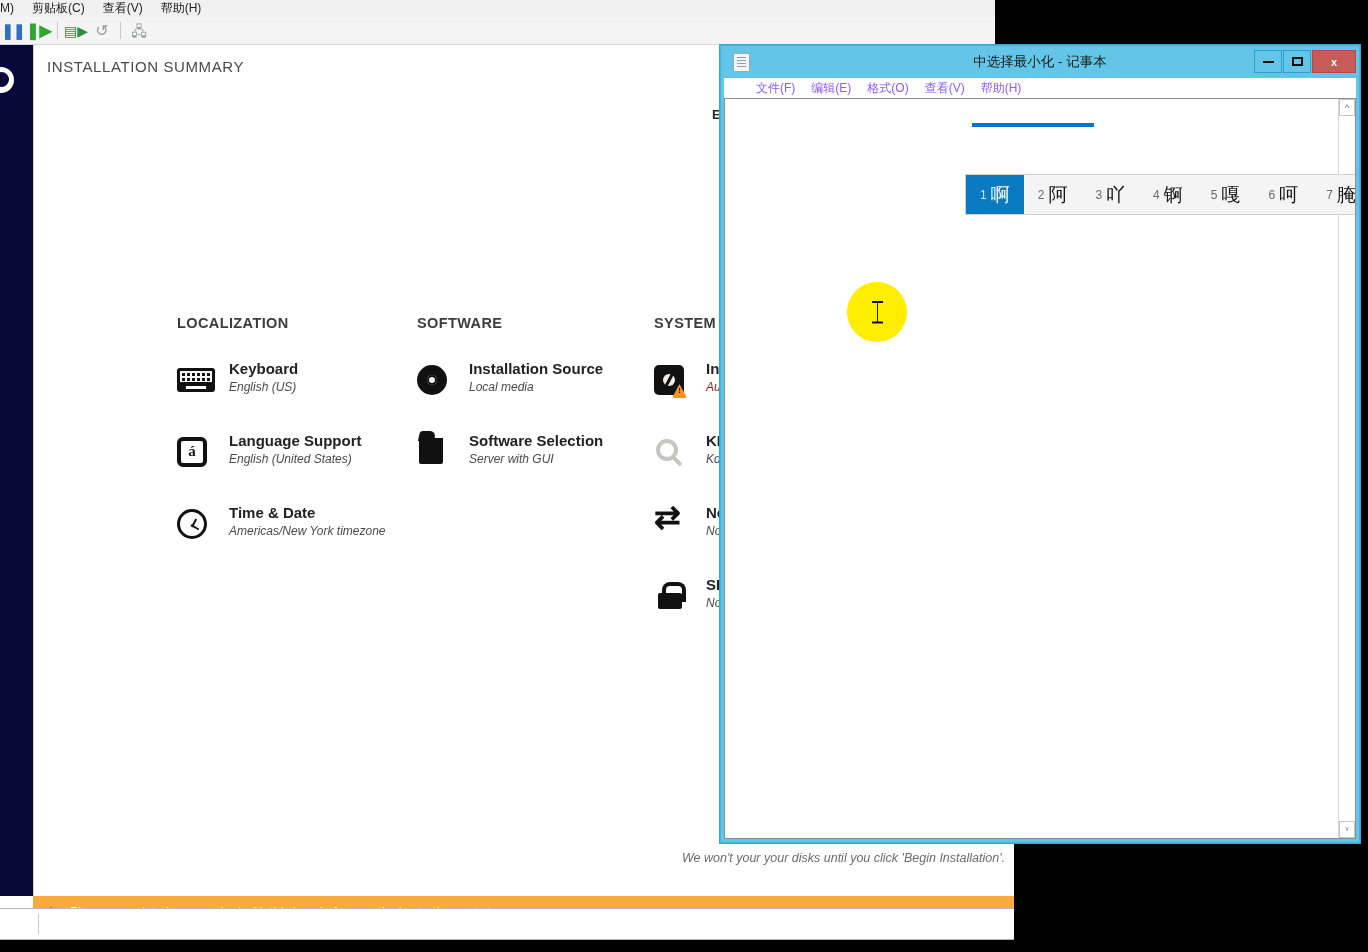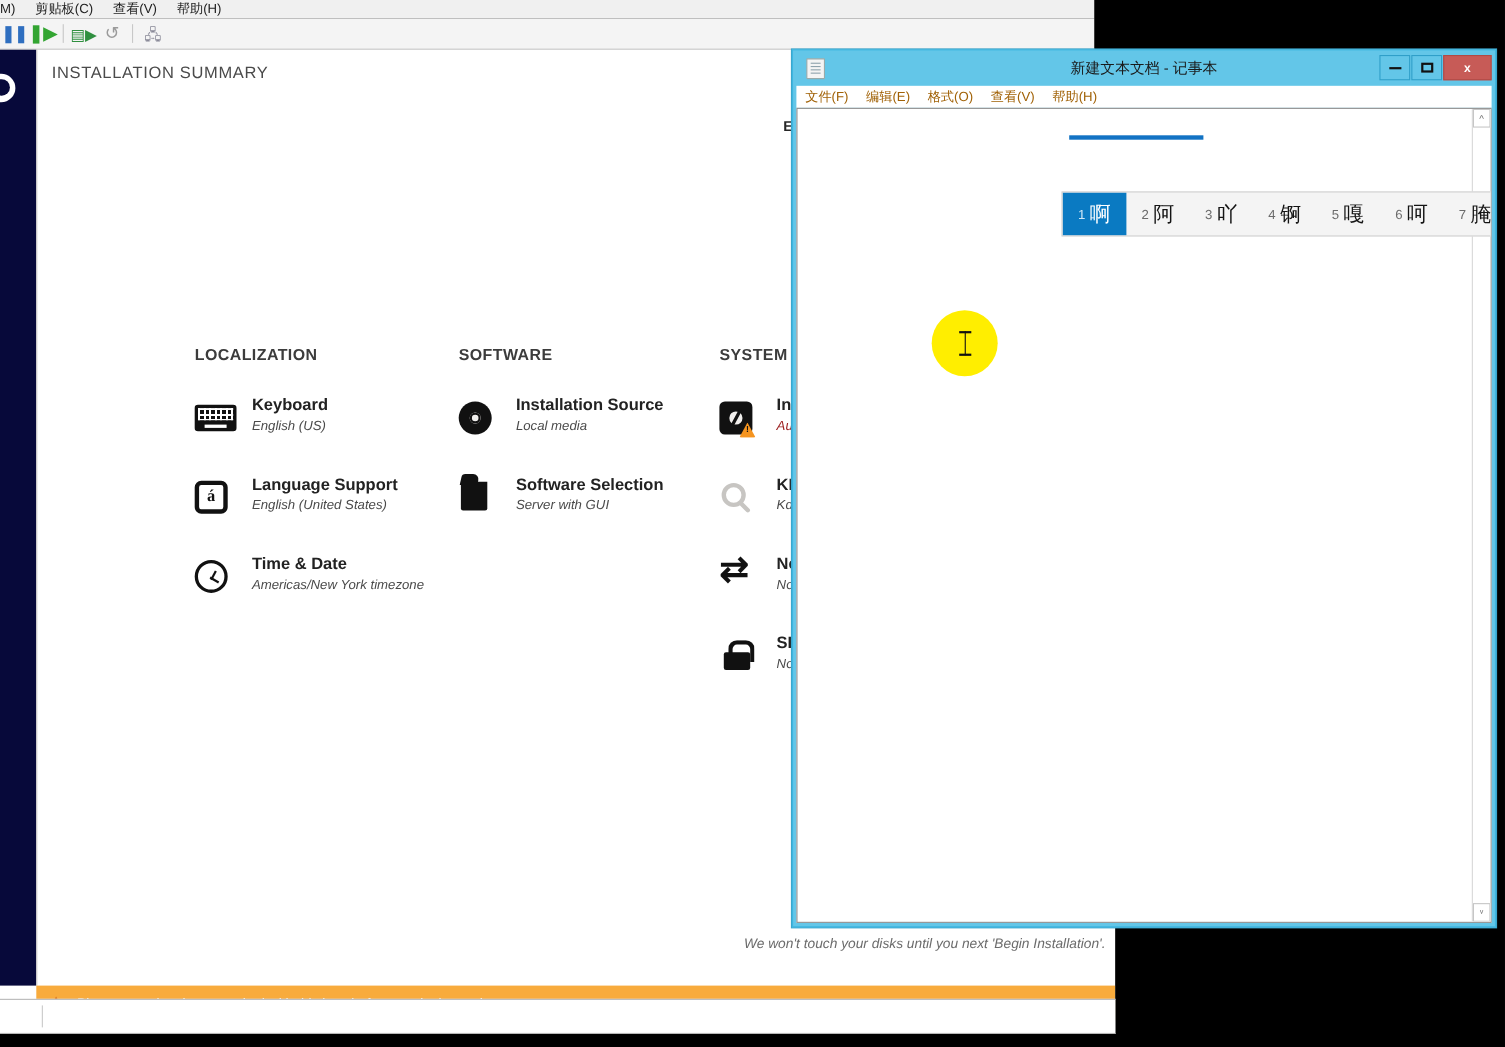--- a/index.html
+++ b/index.html
@@ -291,21 +291,21 @@
     background:#63c6e8; border:1px solid #2f9fc9;
     font-size:11px; color:#111; margin-left:1px;
   }
   .np-wb.close{ background:#c75b57; border-color:#b04a46; color:#fff; font-weight:bold; width:44px;}
   .np-wb .min-glyph{ display:block; width:11px; height:2px; background:#111; }
   .np-wb .max-glyph{ display:block; width:11px; height:9px; border:2px solid #111; }
 
   .np-menubar{
     position:absolute; left:3px; top:32px; width:632px; height:20px;
     background:#ffffff; display:flex; align-items:center;
-    font-size:12px; color:#a16207;
+    font-size:12px; color:#8b5cf6;padding-left:24px;
   }
   .np-menubar .mi{ padding:0 8px; line-height:20px; }
 
   .np-body{
     position:absolute; left:3px; top:52px; width:632px; height:741px;
     background:#ffffff; border:1px solid #8d8d8d;
     overflow:hidden;
   }
   .np-text{
     position:absolute; left:4px; top:3px;
@@ -514,21 +514,21 @@
             </div>
           <div class="item-txt">
             <div class="item-title">SE</div>
             <div class="item-sub">No </div>
           </div>
         </div>
       </div>
 
     </div>
 
-    <div class="ana-footnote">We won't touch your disks until you next 'Begin Installation'.</div>
+    <div class="ana-footnote">We won't your your disks until you click 'Begin Installation'.</div>
 
     <div class="ana-warnbar">
       <div class="wicon"></div>
       <div class="wtext">Please complete items marked with this icon before continuing to the next step.</div>
     </div>
 
     <div class="ana-bottomstrip"></div>
   </div>
 
   <div class="vm-right-black"></div>
@@ -536,21 +536,21 @@
   <div class="vm-statusbar">
     
   </div>
   <div class="vm-status-divider"></div>
   <div class="vm-bottom-black"></div>
 
   <div class="notepad">
 
     <div class="np-titlebar">
       <div class="np-appicon"></div>
-      <div class="np-title">新建文本文档 - 记事本</div>
+      <div class="np-title">中选择最小化 - 记事本</div>
       <div class="np-winbtns">
         <div class="np-wb">
             <span class="min-glyph"></span>
           </div>
         <div class="np-wb">
             <span class="max-glyph"></span>
           </div>
         <div class="np-wb close">
             <span>x</span>
           </div>

